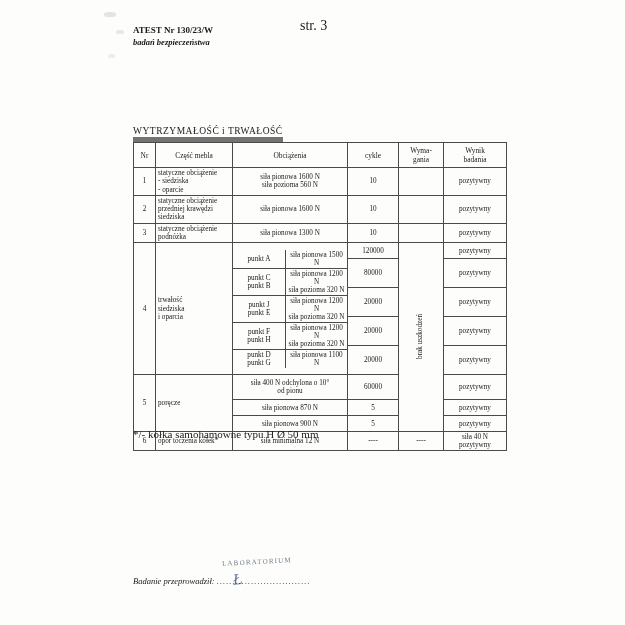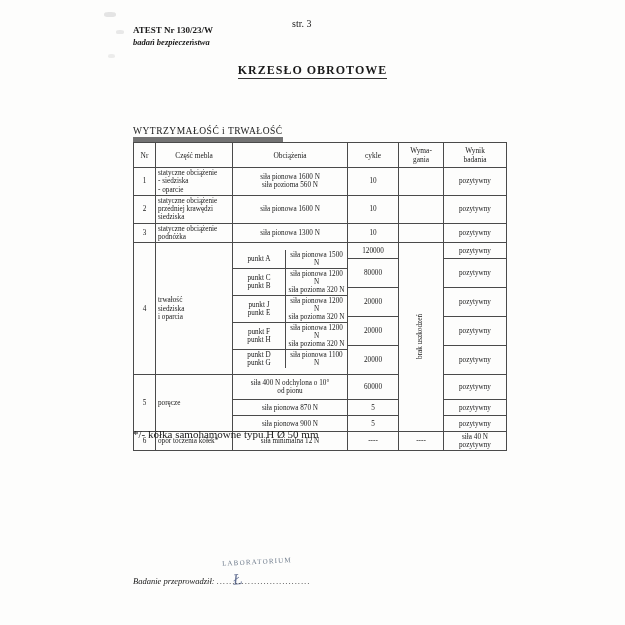--- a/index.html
+++ b/index.html
@@ -17,23 +17,23 @@
   }
   .page {
     position: absolute;
     left: 0; top: 0;
     width: 625px;
     height: 625px;
     background: #fdfdfc;
   }
   .page-num {
     position: absolute;
-    left: 292px;
+    left: 300px;
     top: 18px;
-    font-size: 10px;
+    font-size: 14px;
   }
   .header-block {
     position: absolute;
     left: 133px;
     top: 24px;
     font-size: 9px;
     line-height: 12px;
   }
   .header-block .line1 {
     font-weight: bold;
@@ -210,23 +210,20 @@
   <div class="smudge2"></div>
   <div class="smudge3"></div>
 
   <div class="page-num">str. 3</div>
 
   <div class="header-block">
     <div class="line1">ATEST Nr 130/23/W</div>
     <div class="line2">badań bezpieczeństwa</div>
   </div>
 
-  <div class="doc-title">
-    <span>KRZESŁO  OBROTOWE</span>
-  </div>
 
 
   <div class="section-title">
     <span>WYTRZYMAŁOŚĆ i TRWAŁOŚĆ</span>
   </div>
 
   <table class="main">
     <thead>
       <tr>
         <th class="c-nr">Nr</th>

